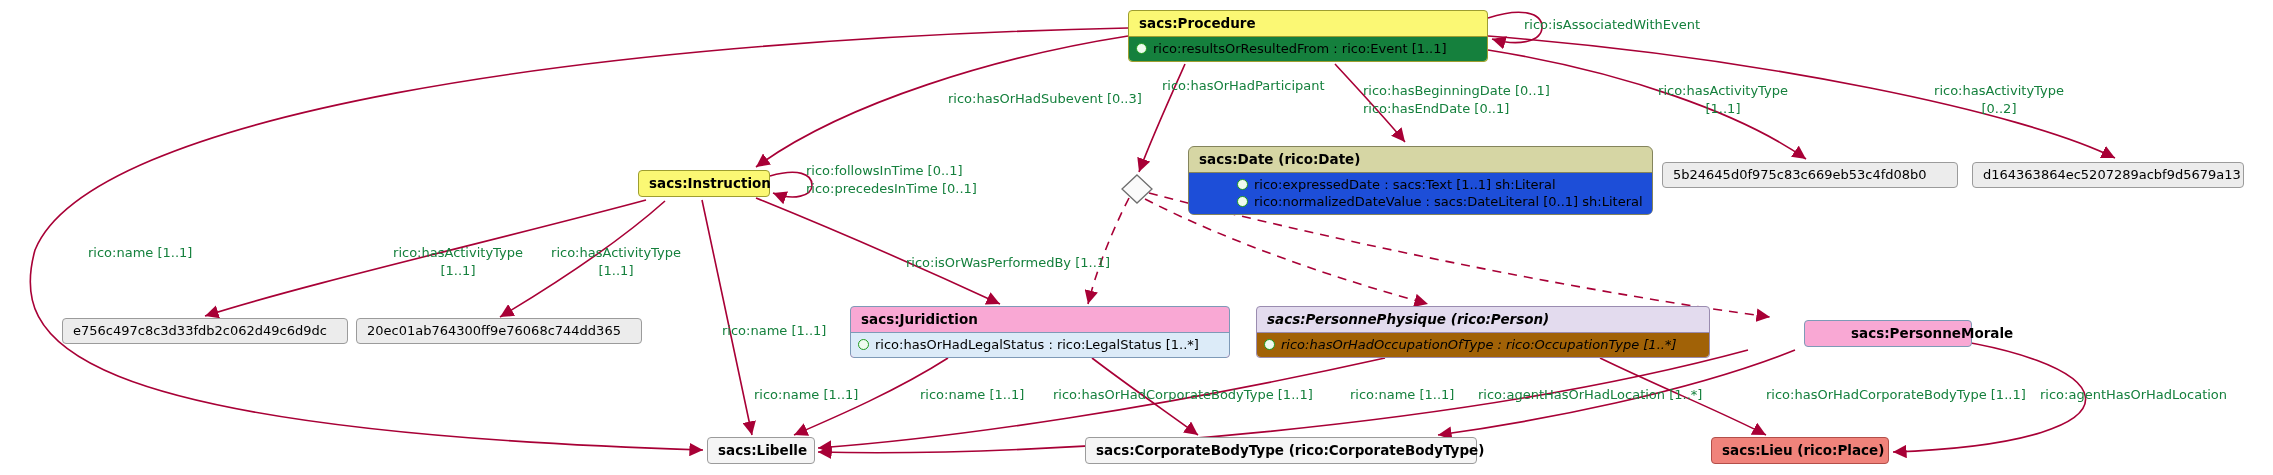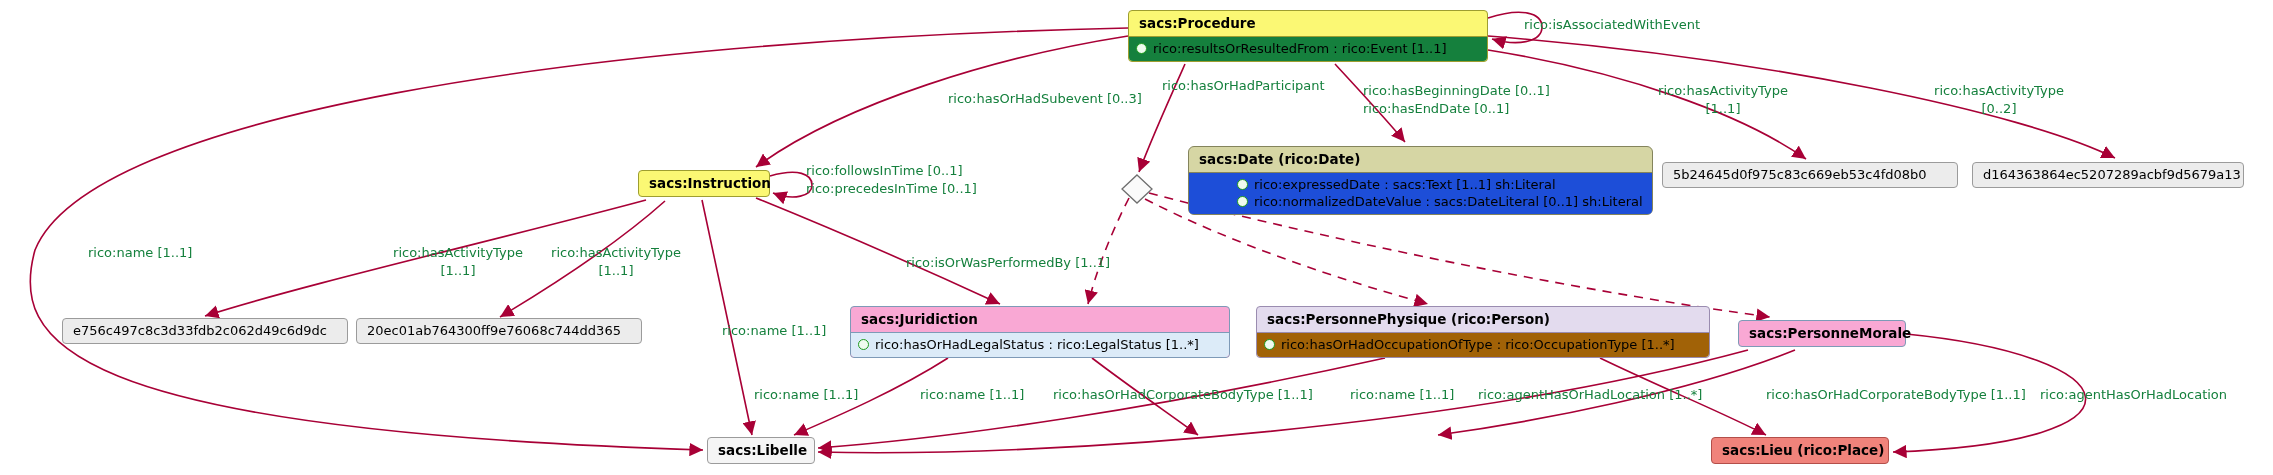--- a/index.html
+++ b/index.html
@@ -169,31 +169,34 @@
     </div>
     <div class="node s-blue" style="left: 850px; top: 306px; width: 380px;">
       <div class="title">sacs:Juridiction</div>
       <div class="nbody">
         <div class="field">
           <span class="dot"></span>
           <span>rico:hasOrHadLegalStatus : rico:LegalStatus [1..*]</span>
         </div>
       </div>
     </div>
-    <div class="node s-purple" style="left: 1256px; top: 306px; width: 454px;">
+    <div class="node s-purple" style="left: 1256px; top: 306px; width: 454px; font-style: italic;">
       <div class="title">sacs:PersonnePhysique (rico:Person)</div>
       <div class="nbody">
         <div class="field">
           <span class="dot"></span>
           <span>rico:hasOrHadOccupationOfType : rico:OccupationType [1..*]</span>
         </div>
       </div>
     </div>
-    <div class="node s-blue" style="left: 1738px; top: 320px; width: 168px;">
+    <div class="node s-blue" style="left: 1804px; top: 320px; width: 168px; padding-left: 36px;">
       <div class="title">sacs:PersonneMorale</div>
     </div>
     <div class="node s-white" style="left: 707px; top: 437px; width: 108px;">
       <div class="title">sacs:Libelle</div>
+    </div>
+    <div class="node s-white" style="left: 1085px; top: 437px; width: 392px;">
+      <div class="title">sacs:CorporateBodyType (rico:CorporateBodyType)</div>
     </div>
     <div class="node s-red" style="left: 1711px; top: 437px; width: 178px;">
       <div class="title">sacs:Lieu (rico:Place)</div>
     </div>
   </div>
 
 </body></html>

